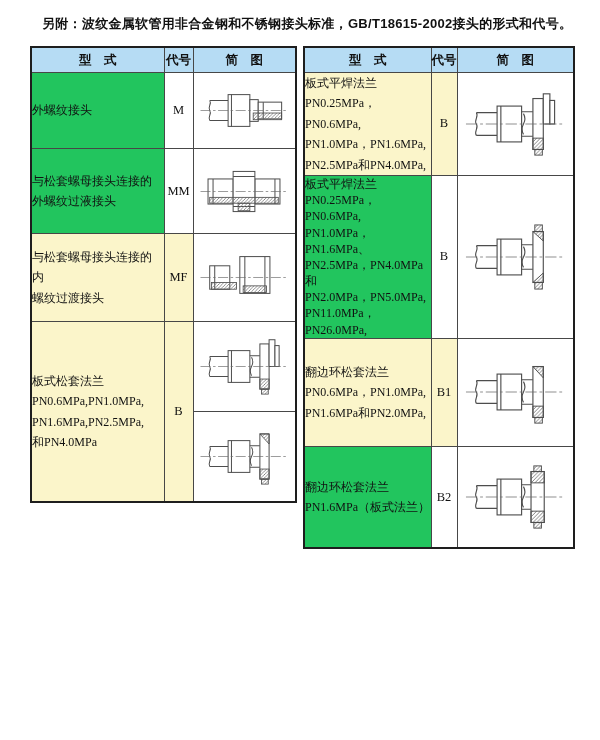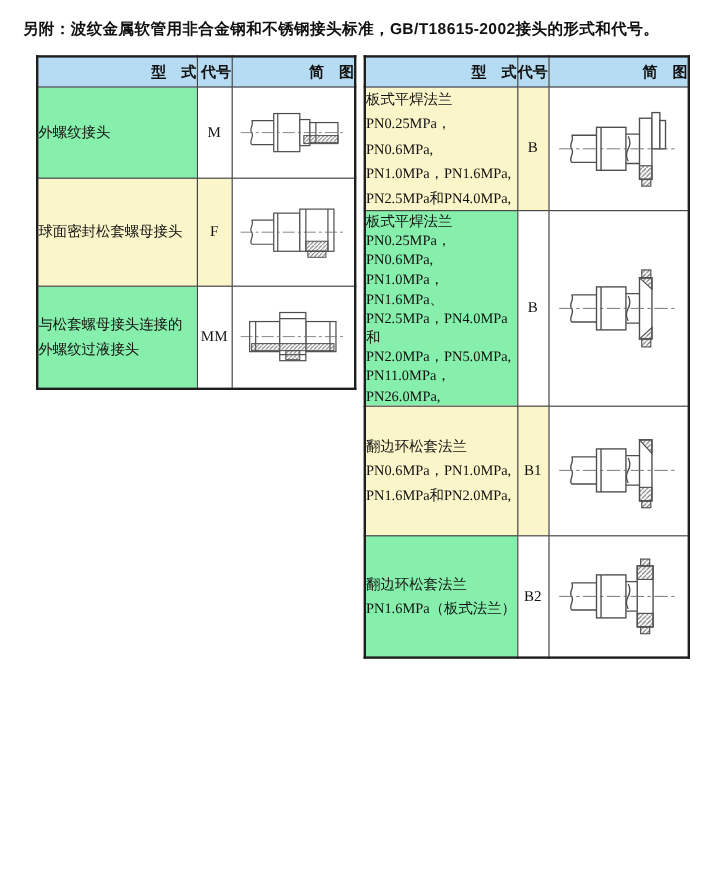--- a/index.html
+++ b/index.html
@@ -4,33 +4,33 @@
 <style>
   html,body{margin:0;padding:0;}
   body{
     width:600px;height:740px;background:#ffffff;position:relative;
     font-family:"Liberation Serif","DejaVu Serif",serif;color:#111;
     -webkit-font-smoothing:antialiased;
   }
   .page-title{
     font-family:"Liberation Sans","DejaVu Sans",sans-serif;
     font-weight:bold;font-size:13px;letter-spacing:.3px;
-    margin:15px 0 13px 19px;white-space:nowrap;
+    margin:15px 0 13px 42px;white-space:nowrap;
   }
   .tables{display:flex;gap:6px;margin-left:30px;align-items:flex-start;}
   table.spec{border-collapse:collapse;table-layout:fixed;border:2px solid #1e1e1e;}
   table.spec th,table.spec td{border:1px solid #474747;padding:0;}
   table.spec th{
     background:var(--header-bg,#b6dcf4);
     font-family:Liberation Serif, serif;
-    font-weight:bold;font-size:12.5px;height:24px;text-align:right;
+    font-weight:bold;font-size:12.5px;height:24px;text-align:center;
   }
   td.type{
     font-size:12px;line-height:1.7;white-space:pre-line;
-    vertical-align:middle;padding:4px 3px 4px 8px;background:#86efac;
+    vertical-align:middle;padding:4px 3px 4px 8px;background:#22c55e;
   }
   td.code{
     text-align:center;vertical-align:middle;font-size:12.5px;background:#fff;
   }
   tr.hl td.type, tr.hl td.code{background:var(--highlight-bg,#fbf5ca);}
   td.diag{vertical-align:middle;background:#fff;}
   .dhalf{display:flex;align-items:center;justify-content:center;}
   .dhalf + .dhalf{border-top:1px solid #474747;}
   .dsingle{display:flex;align-items:center;justify-content:center;height:100%;}
   svg.diagram{display:block;}
@@ -168,42 +168,62 @@
       <td class="type">外螺纹接头</td>
       <td class="code">M</td>
       <td class="diag">
             <div class="dsingle">
         <svg class="diagram" width="92" height="59" viewBox="0 0 110 70">
                 <use href="#sym-fitting-male-thread"></use>
               </svg>
       </div>
           </td>
     </tr>
-    <tr style="height:90px" class="hl">
-      <td class="type">球面密封松套螺母接头</td>
-      <td class="code">F</td>
-      <td class="diag">
-            <div class="dsingle">
-        <svg class="diagram" width="92" height="59" viewBox="0 0 110 70">
-                <use href="#sym-fitting-swivel-nut"></use>
-              </svg>
-      </div>
-          </td>
-    </tr>
     <tr style="height:85px">
       <td class="type">与松套螺母接头连接的
 外螺纹过液接头</td>
       <td class="code">MM</td>
       <td class="diag">
             <div class="dsingle">
         <svg class="diagram" width="92" height="59" viewBox="0 0 110 70">
                 <use href="#sym-fitting-double-male"></use>
               </svg>
       </div>
           </td>
+    </tr>
+    <tr style="height:88px" class="hl">
+      <td class="type">与松套螺母接头连接的内
+螺纹过渡接头</td>
+      <td class="code">MF</td>
+      <td class="diag">
+            <div class="dsingle">
+        <svg class="diagram" width="92" height="59" viewBox="0 0 110 70">
+                <use href="#sym-fitting-male-female"></use>
+              </svg>
+      </div>
+          </td>
+    </tr>
+    <tr style="height:180px" class="hl">
+      <td class="type">板式松套法兰
+PN0.6MPa,PN1.0MPa,
+PN1.6MPa,PN2.5MPa,
+和PN4.0MPa</td>
+      <td class="code">B</td>
+      <td class="diag">
+        <div class="dhalf" style="height:89px">
+          <svg class="diagram" width="92" height="59" viewBox="0 0 110 70">
+                <use href="#sym-fitting-hose-flange-stud-up"></use>
+              </svg>
+        </div>
+        <div class="dhalf" style="height:89px">
+          <svg class="diagram" width="92" height="59" viewBox="0 0 110 70">
+                <use href="#sym-fitting-hose-flange-stud-down"></use>
+              </svg>
+        </div>
+      </td>
     </tr>
   </tbody>
     </table>
 
   <table class="spec">
     <colgroup>
         <col style="width:127px">
         <col style="width:26px">
         <col style="width:117px">
       </colgroup>

